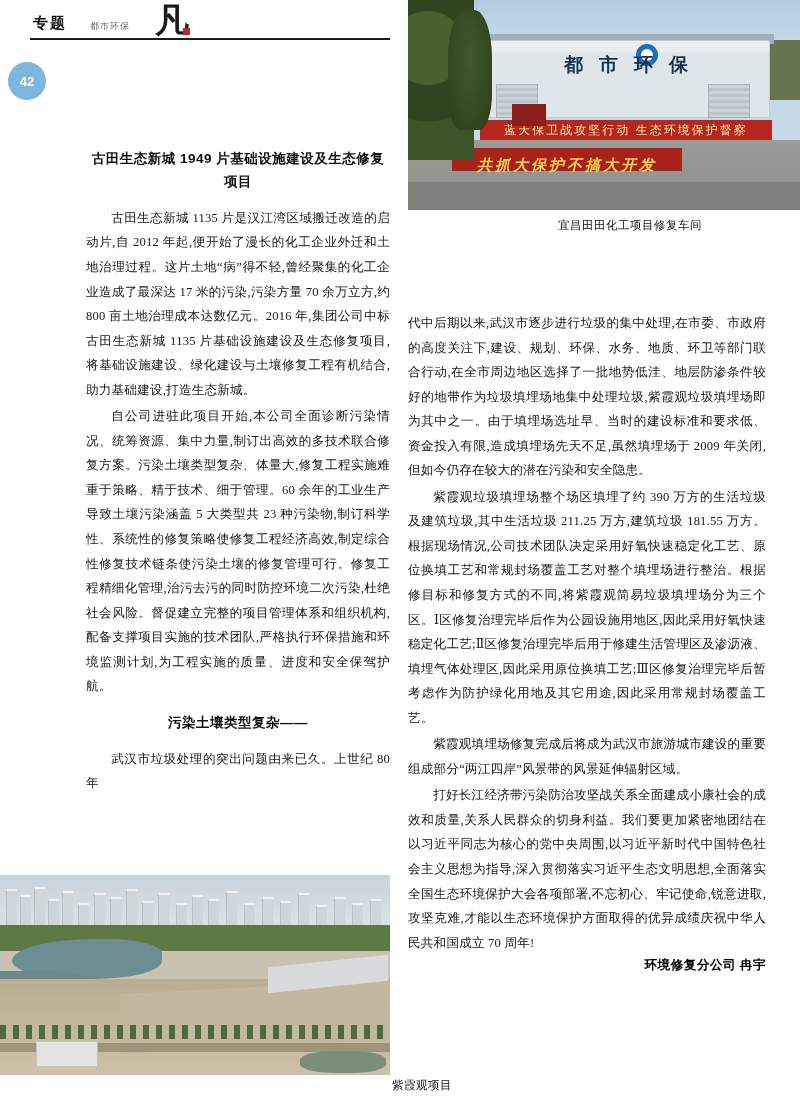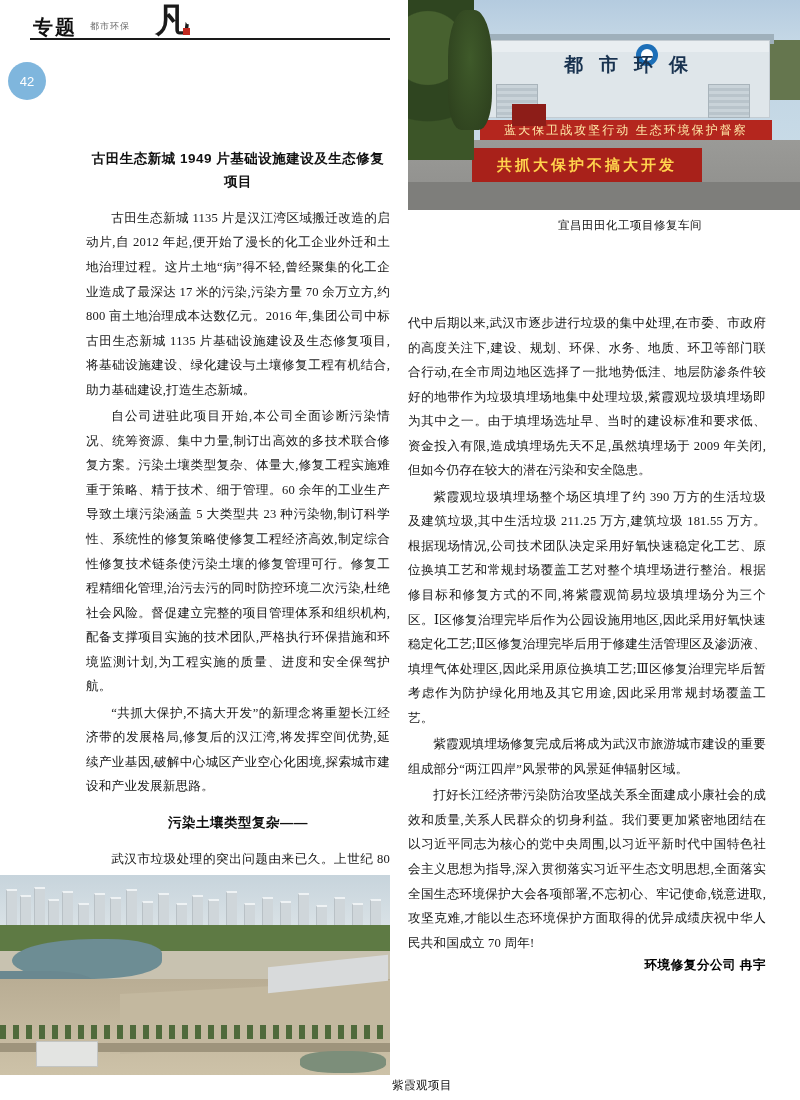--- a/index.html
+++ b/index.html
@@ -23,21 +23,21 @@
   .header-rule {
     position: absolute;
     left: 30px; top: 38px;
     width: 360px;
     height: 2px;
     background: #1a1a1a;
   }
   .section-label {
     position: absolute;
     left: 33px; top: 14px;
-    font-size: 20px;
+    font-size: 15px;
     font-weight: bold;
     letter-spacing: 2px;
     color: #111;
     font-family: "Liberation Sans", sans-serif;
   }
   .brand-zone {
     position: absolute;
     left: 90px; top: 10px;
     width: 110px;
     height: 30px;
@@ -72,20 +72,21 @@
     left: 8px; top: 62px;
     width: 38px; height: 38px;
     border-radius: 50%;
     background: #7fb6dd;
     color: #ffffff;
     font-size: 13px;
     font-family: "Liberation Sans", sans-serif;
     display: flex;
     align-items: center;
     justify-content: center;
+    font-weight: bold;
   }
 
   
   .col-left {
     position: absolute;
     left: 86px; top: 150px;
     width: 304px;
   }
   .col-right {
     position: absolute;
@@ -184,22 +185,23 @@
   }
   .f-banner-red {
     position:absolute; left:72px; top:120px; width:292px; height:20px;
     background:#b4261e;
   }
   .f-banner-red span {
     display:block; text-align:center; color:#ffe9a8; font-size:12px;
     line-height:20px; letter-spacing:2px; font-family:"Liberation Sans", sans-serif;
   }
   .f-banner-big {
-    position:absolute; left:64px; top:148px; width:230px; height:34px;
+    position:absolute; left:44px; top:148px; width:230px; height:23px;
     background:#a8211a;
+    font-style:italic;
   }
   .f-banner-big span {
     display:block; text-align:center; color:#ffd34d; font-size:15px;
     font-weight:bold; line-height:34px; letter-spacing:3px;
     font-family:"Liberation Sans", sans-serif;
   }
   .f-ground {
     position:absolute; left:0; top:140px; width:100%; height:70px;
     background: linear-gradient(#9a9a97, #8e8e8b);
   }
@@ -310,21 +312,20 @@
   <div class="f-trees"></div>
   <div class="f-tree2"></div>
 </div>
 <div class="caption caption-factory">宜昌田田化工项目修复车间</div>
 
 <div class="col-left">
   <div class="art-title second">古田生态新城 1949 片基础设施建设及生态修复项目</div>
   <div class="title-gap"></div>
   <p class="body">古田生态新城 1135 片是汉江湾区域搬迁改造的启动片,自 2012 年起,便开始了漫长的化工企业外迁和土地治理过程。这片土地“病”得不轻,曾经聚集的化工企业造成了最深达 17 米的污染,污染方量 70 余万立方,约 800 亩土地治理成本达数亿元。2016 年,集团公司中标古田生态新城 1135 片基础设施建设及生态修复项目,将基础设施建设、绿化建设与土壤修复工程有机结合,助力基础建设,打造生态新城。</p>
   <p class="body">自公司进驻此项目开始,本公司全面诊断污染情况、统筹资源、集中力量,制订出高效的多技术联合修复方案。污染土壤类型复杂、体量大,修复工程实施难重于策略、精于技术、细于管理。60 余年的工业生产导致土壤污染涵盖 5 大类型共 23 种污染物,制订科学性、系统性的修复策略使修复工程经济高效,制定综合性修复技术链条使污染土壤的修复管理可行。修复工程精细化管理,治污去污的同时防控环境二次污染,杜绝社会风险。督促建立完整的项目管理体系和组织机构,配备支撑项目实施的技术团队,严格执行环保措施和环境监测计划,为工程实施的质量、进度和安全保驾护航。</p>
-  <p class="body">“共抓大保护,不搞大开发”的新理念将重塑长江经济带的发展格局,修复后的汉江湾,将发挥空间优势,延续产业基因,破解中心城区产业空心化困境,探索城市建设和产业发展新思路。</p>
 
   <div class="block-gap"></div>
   <div class="art-title">污染土壤类型复杂——</div>
   <div class="title-gap"></div>
   <p class="body">武汉市垃圾处理的突出问题由来已久。上世纪 80 年</p>
 </div>
 
 <div class="col-right">
   <p class="body" style="text-indent:0;margin-top:48px;">代中后期以来,武汉市逐步进行垃圾的集中处理,在市委、市政府的高度关注下,建设、规划、环保、水务、地质、环卫等部门联合行动,在全市周边地区选择了一批地势低洼、地层防渗条件较好的地带作为垃圾填埋场地集中处理垃圾,紫霞观垃圾填埋场即为其中之一。由于填埋场选址早、当时的建设标准和要求低、资金投入有限,造成填埋场先天不足,虽然填埋场于 2009 年关闭,但如今仍存在较大的潜在污染和安全隐患。</p>
   <p class="body">紫霞观垃圾填埋场整个场区填埋了约 390 万方的生活垃圾及建筑垃圾,其中生活垃圾 211.25 万方,建筑垃圾 181.55 万方。根据现场情况,公司技术团队决定采用好氧快速稳定化工艺、原位换填工艺和常规封场覆盖工艺对整个填埋场进行整治。根据修目标和修复方式的不同,将紫霞观简易垃圾填埋场分为三个区。Ⅰ区修复治理完毕后作为公园设施用地区,因此采用好氧快速稳定化工艺;Ⅱ区修复治理完毕后用于修建生活管理区及渗沥液、填埋气体处理区,因此采用原位换填工艺;Ⅲ区修复治理完毕后暂考虑作为防护绿化用地及其它用途,因此采用常规封场覆盖工艺。</p>

